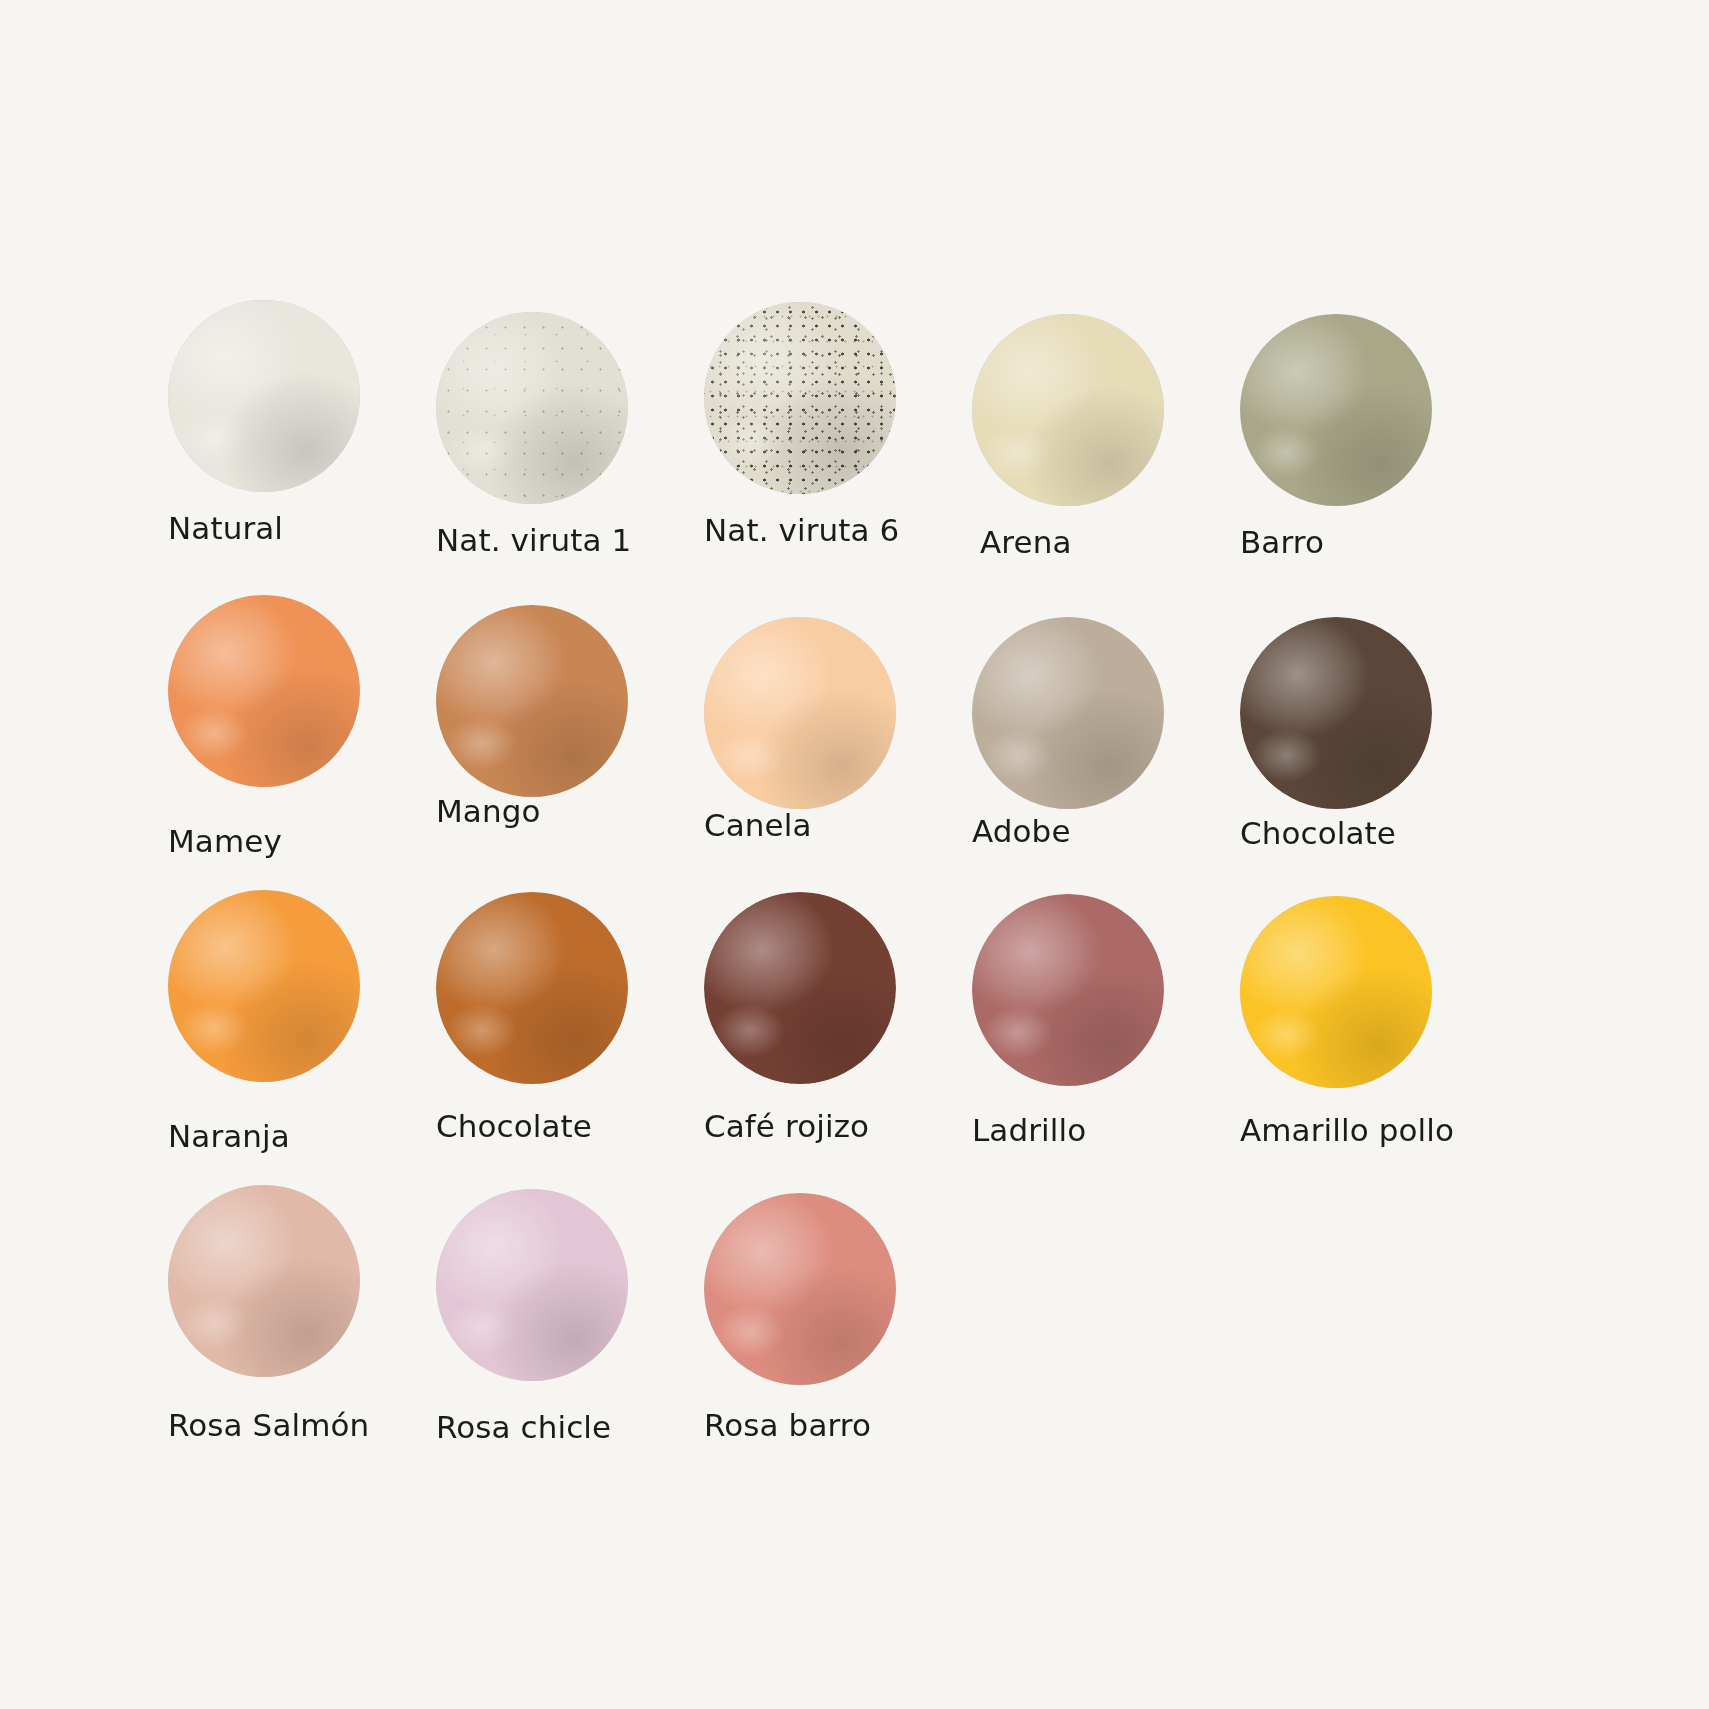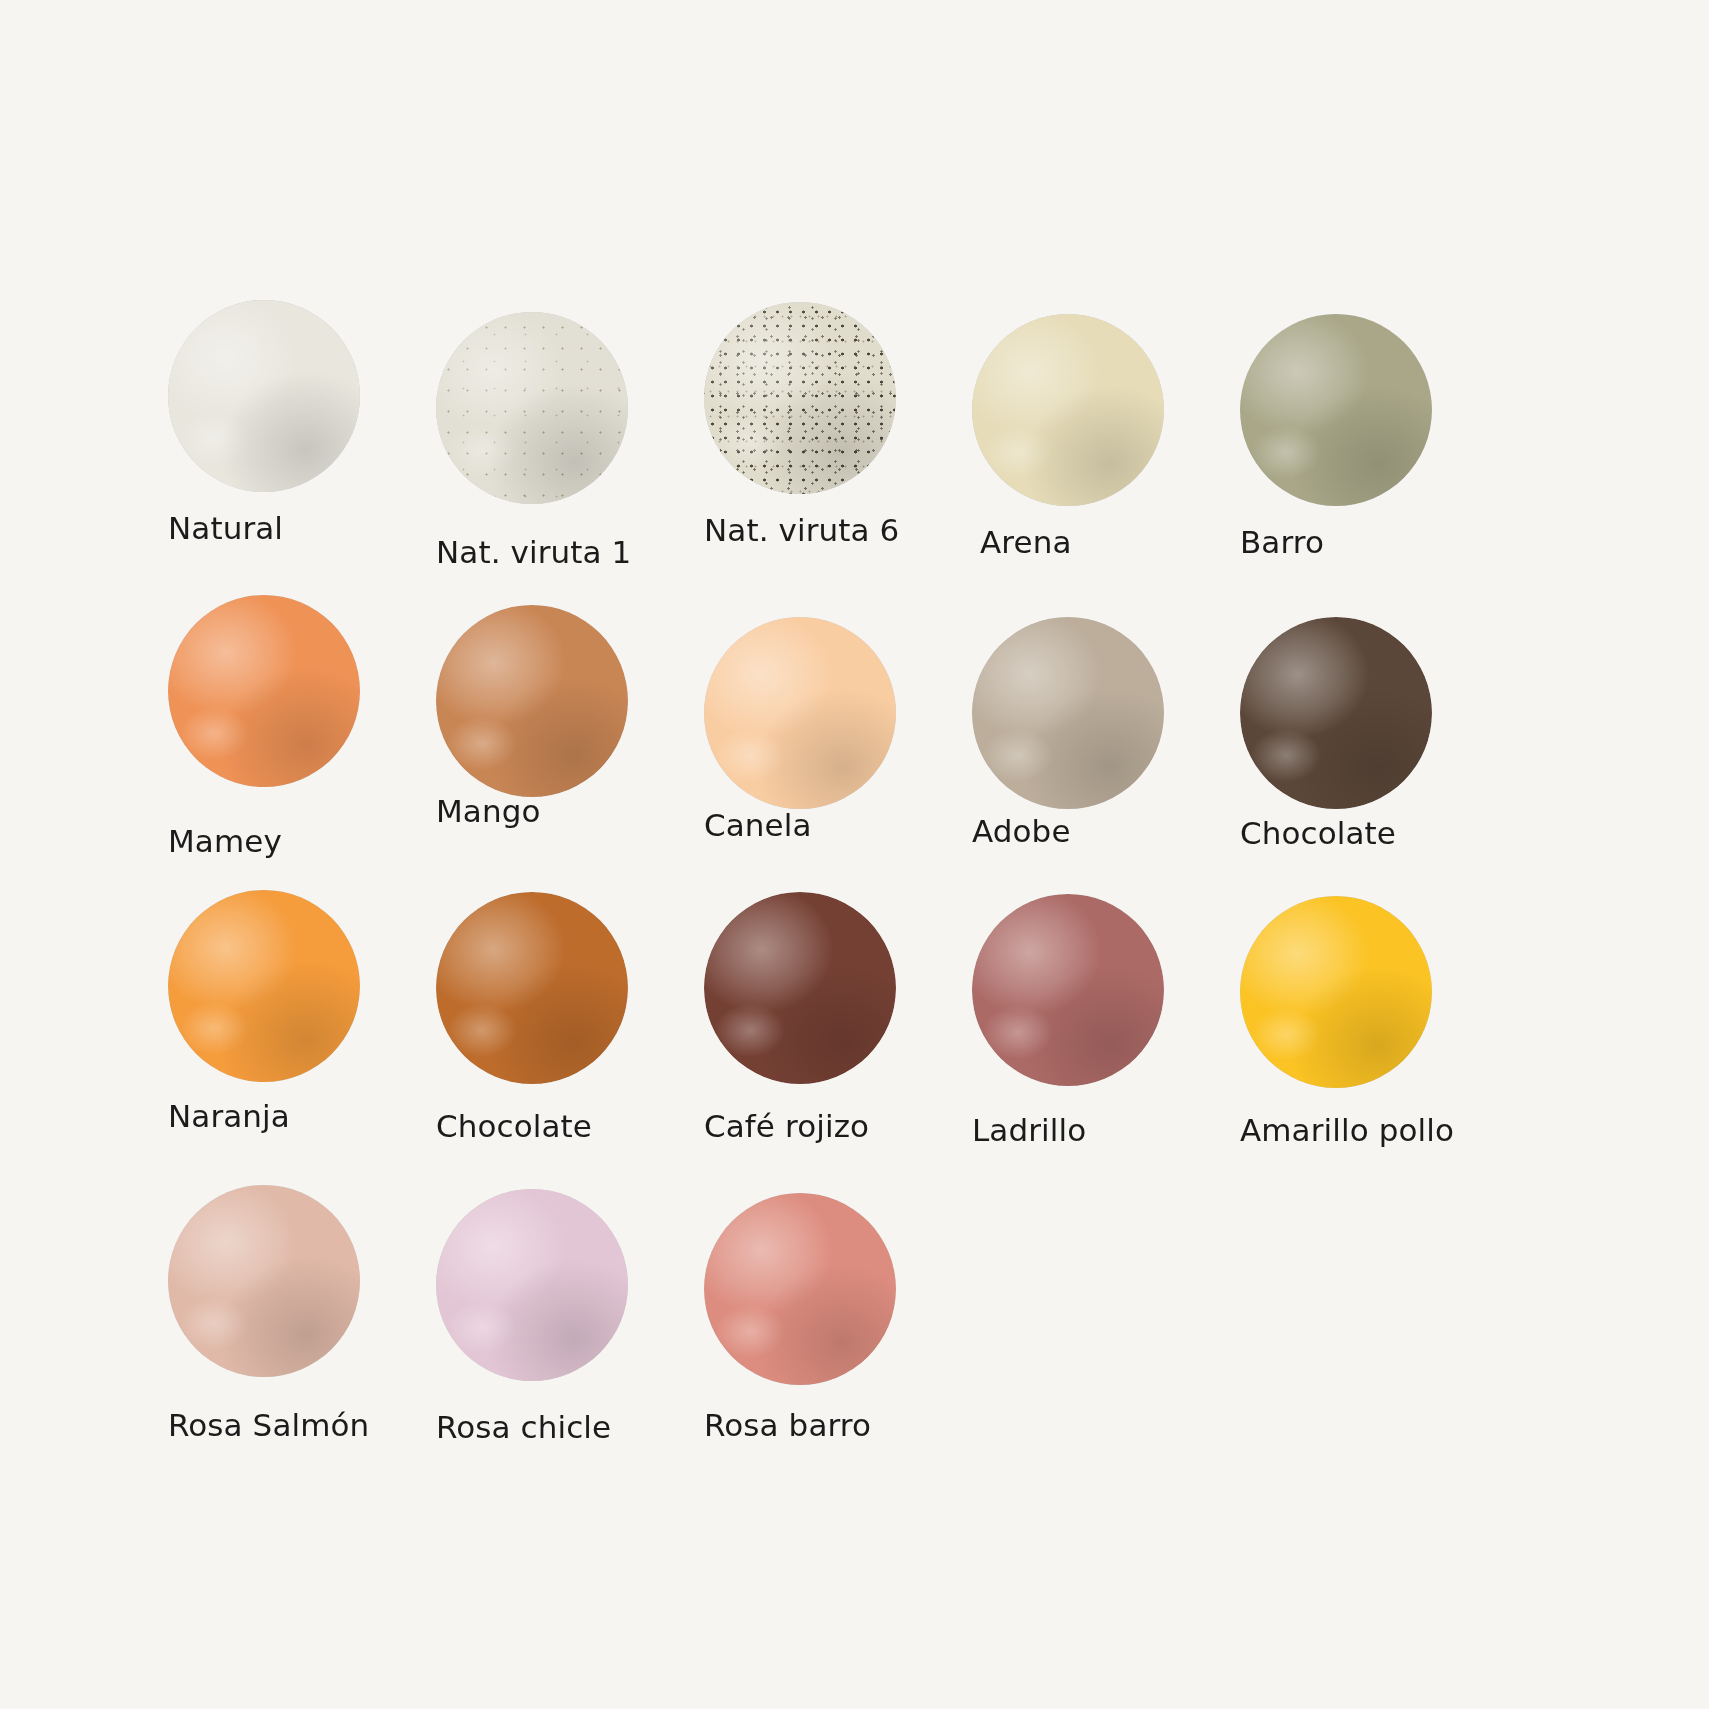--- a/index.html
+++ b/index.html
@@ -153,21 +153,21 @@
           <div class="swatch-label" style="top: 210px;">Natural</div>
         </div>
         <div class="cell" style="left: 268px;">
           <div class="swatch speckle-light" title="Nat. viruta 1" style="top: 12px; position: absolute;">
             <div class="base" style="background: rgb(226, 224, 212);"></div>
             <div class="speck"></div>
             <div class="sheen-a"></div>
             <div class="sheen-b"></div>
             <div class="sheen-c"></div>
           </div>
-          <div class="swatch-label" style="top: 222px; margin-top: 12px;">Nat. viruta 1</div>
+          <div class="swatch-label" style="top: 222px;">Nat. viruta 1</div>
         </div>
         <div class="cell" style="left: 536px;">
           <div class="swatch speckle-heavy" title="Nat. viruta 6" style="top: 2px; position: absolute;">
             <div class="base" style="background: rgb(225, 221, 205);"></div>
             <div class="speck"></div>
             <div class="sheen-a"></div>
             <div class="sheen-b"></div>
             <div class="sheen-c"></div>
           </div>
           <div class="swatch-label" style="top: 212px;">Nat. viruta 6</div>
@@ -239,21 +239,21 @@
         </div>
       </div>
       <div class="row">
         <div class="cell" style="left: 0px;">
           <div class="swatch" title="Naranja" style="top: 0px; position: absolute;">
             <div class="base" style="background: rgb(245, 156, 60);"></div>
             <div class="sheen-a"></div>
             <div class="sheen-b"></div>
             <div class="sheen-c"></div>
           </div>
-          <div class="swatch-label" style="top: 208px;">Naranja</div>
+          <div class="swatch-label" style="top: 228px;">Naranja</div>
         </div>
         <div class="cell" style="left: 268px;">
           <div class="swatch" title="Terracota" style="top: 2px; position: absolute;">
             <div class="base" style="background: rgb(189, 108, 44);"></div>
             <div class="sheen-a"></div>
             <div class="sheen-b"></div>
             <div class="sheen-c"></div>
           </div>
           <div class="swatch-label" style="top: 218px;">Chocolate</div>
         </div>

